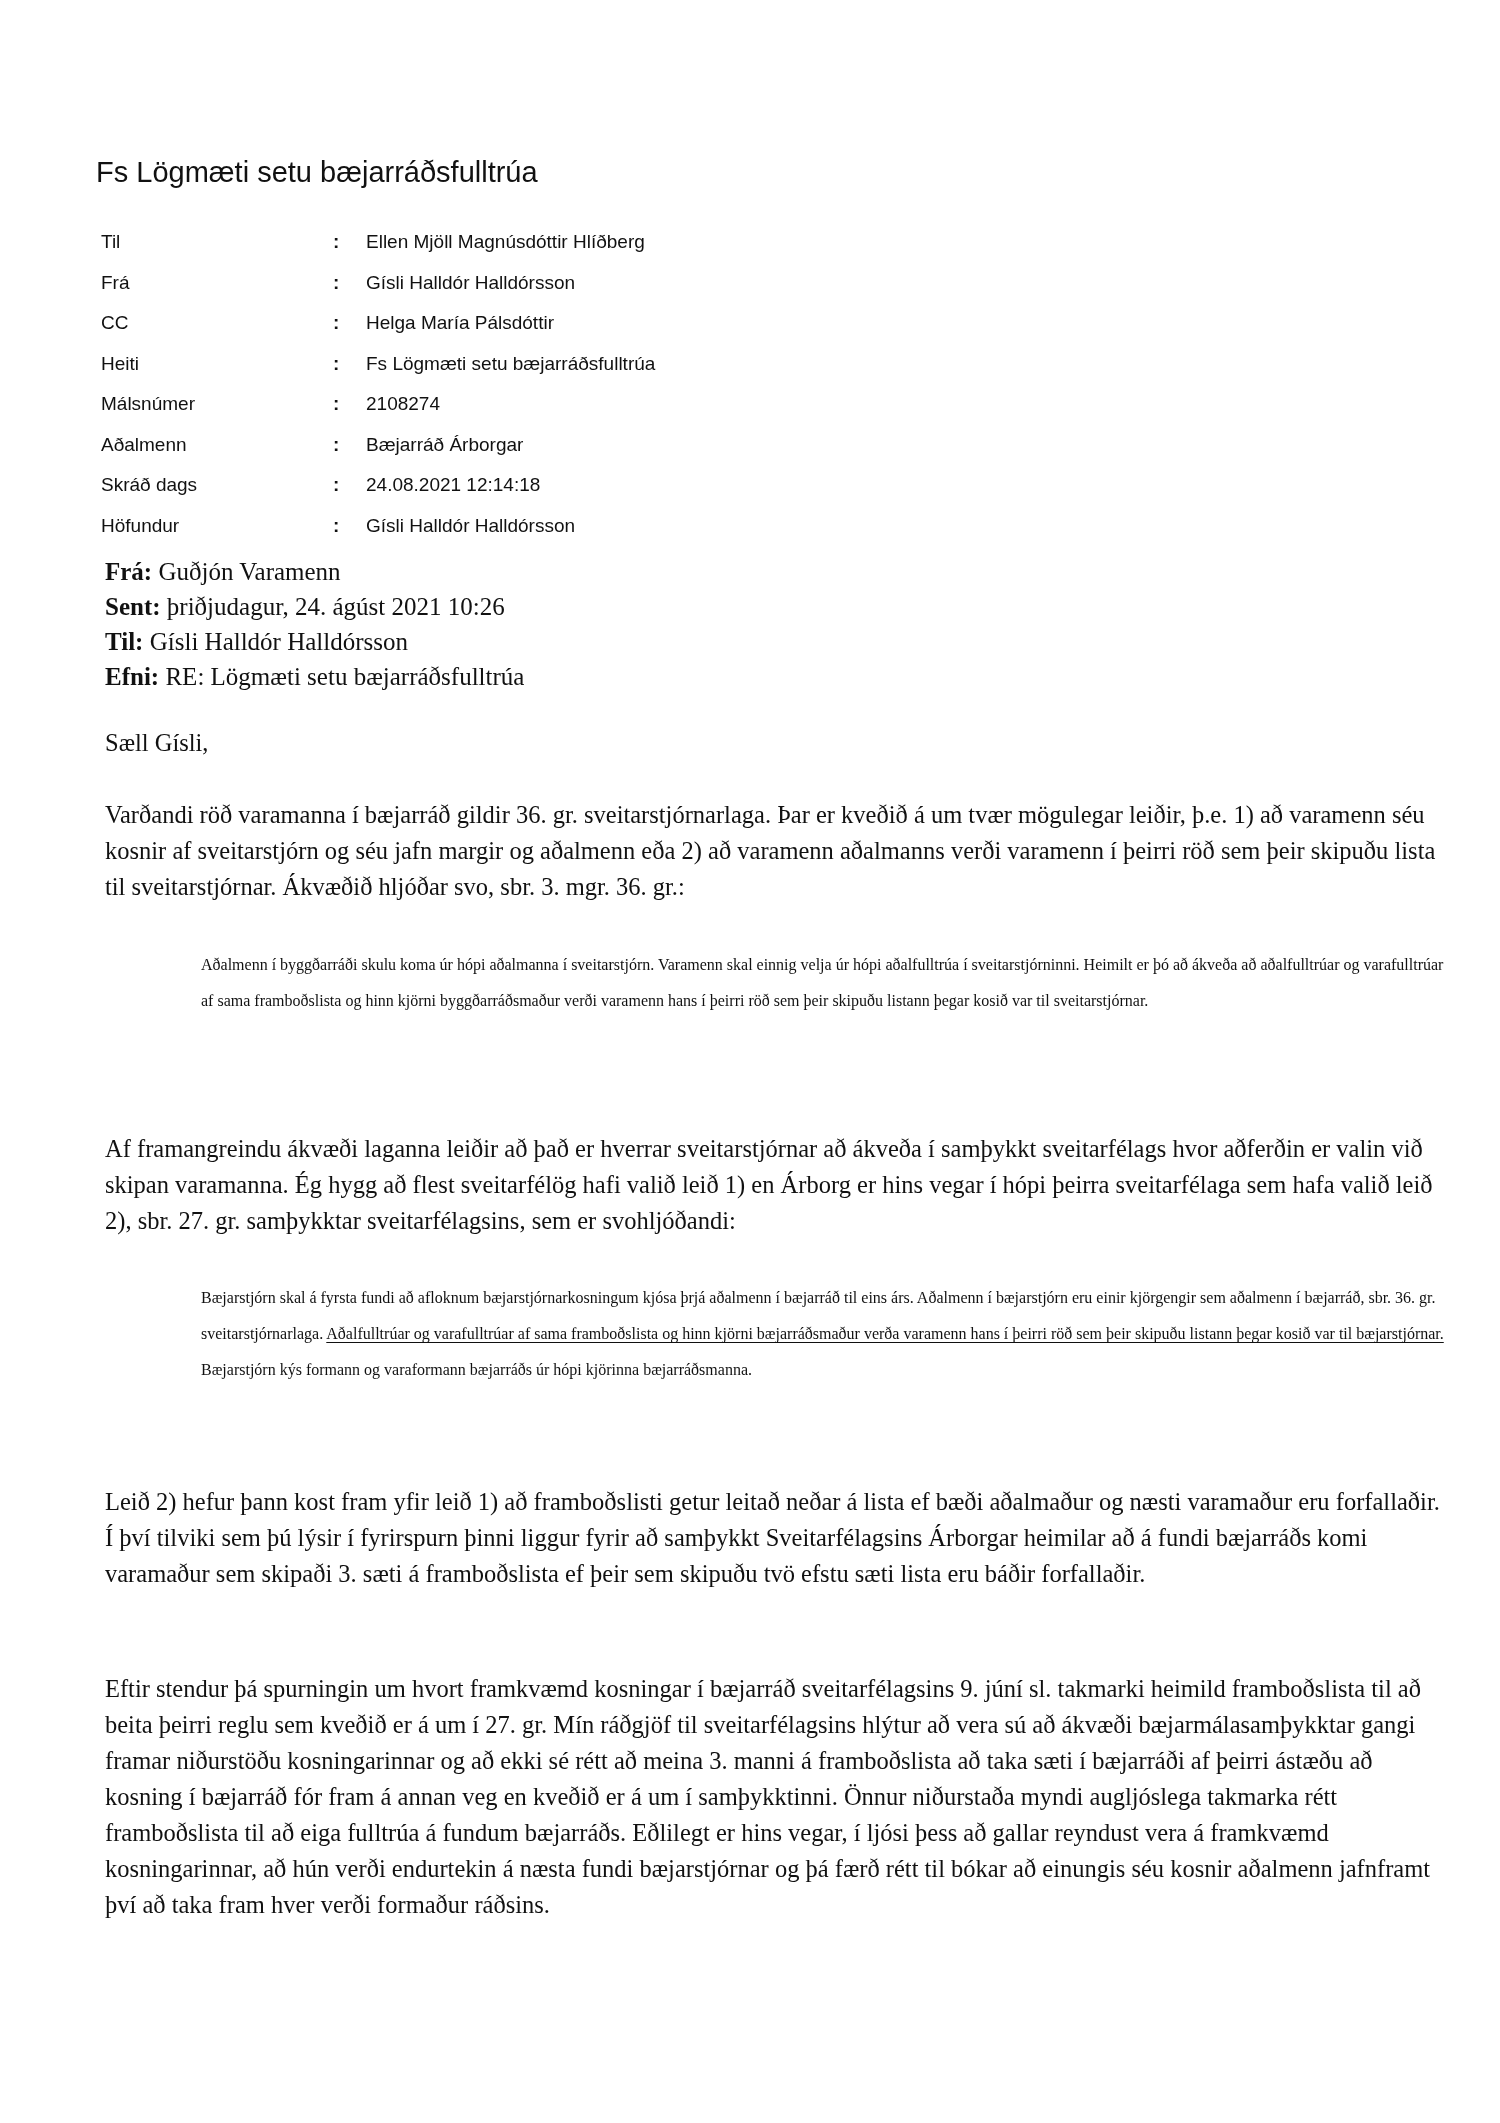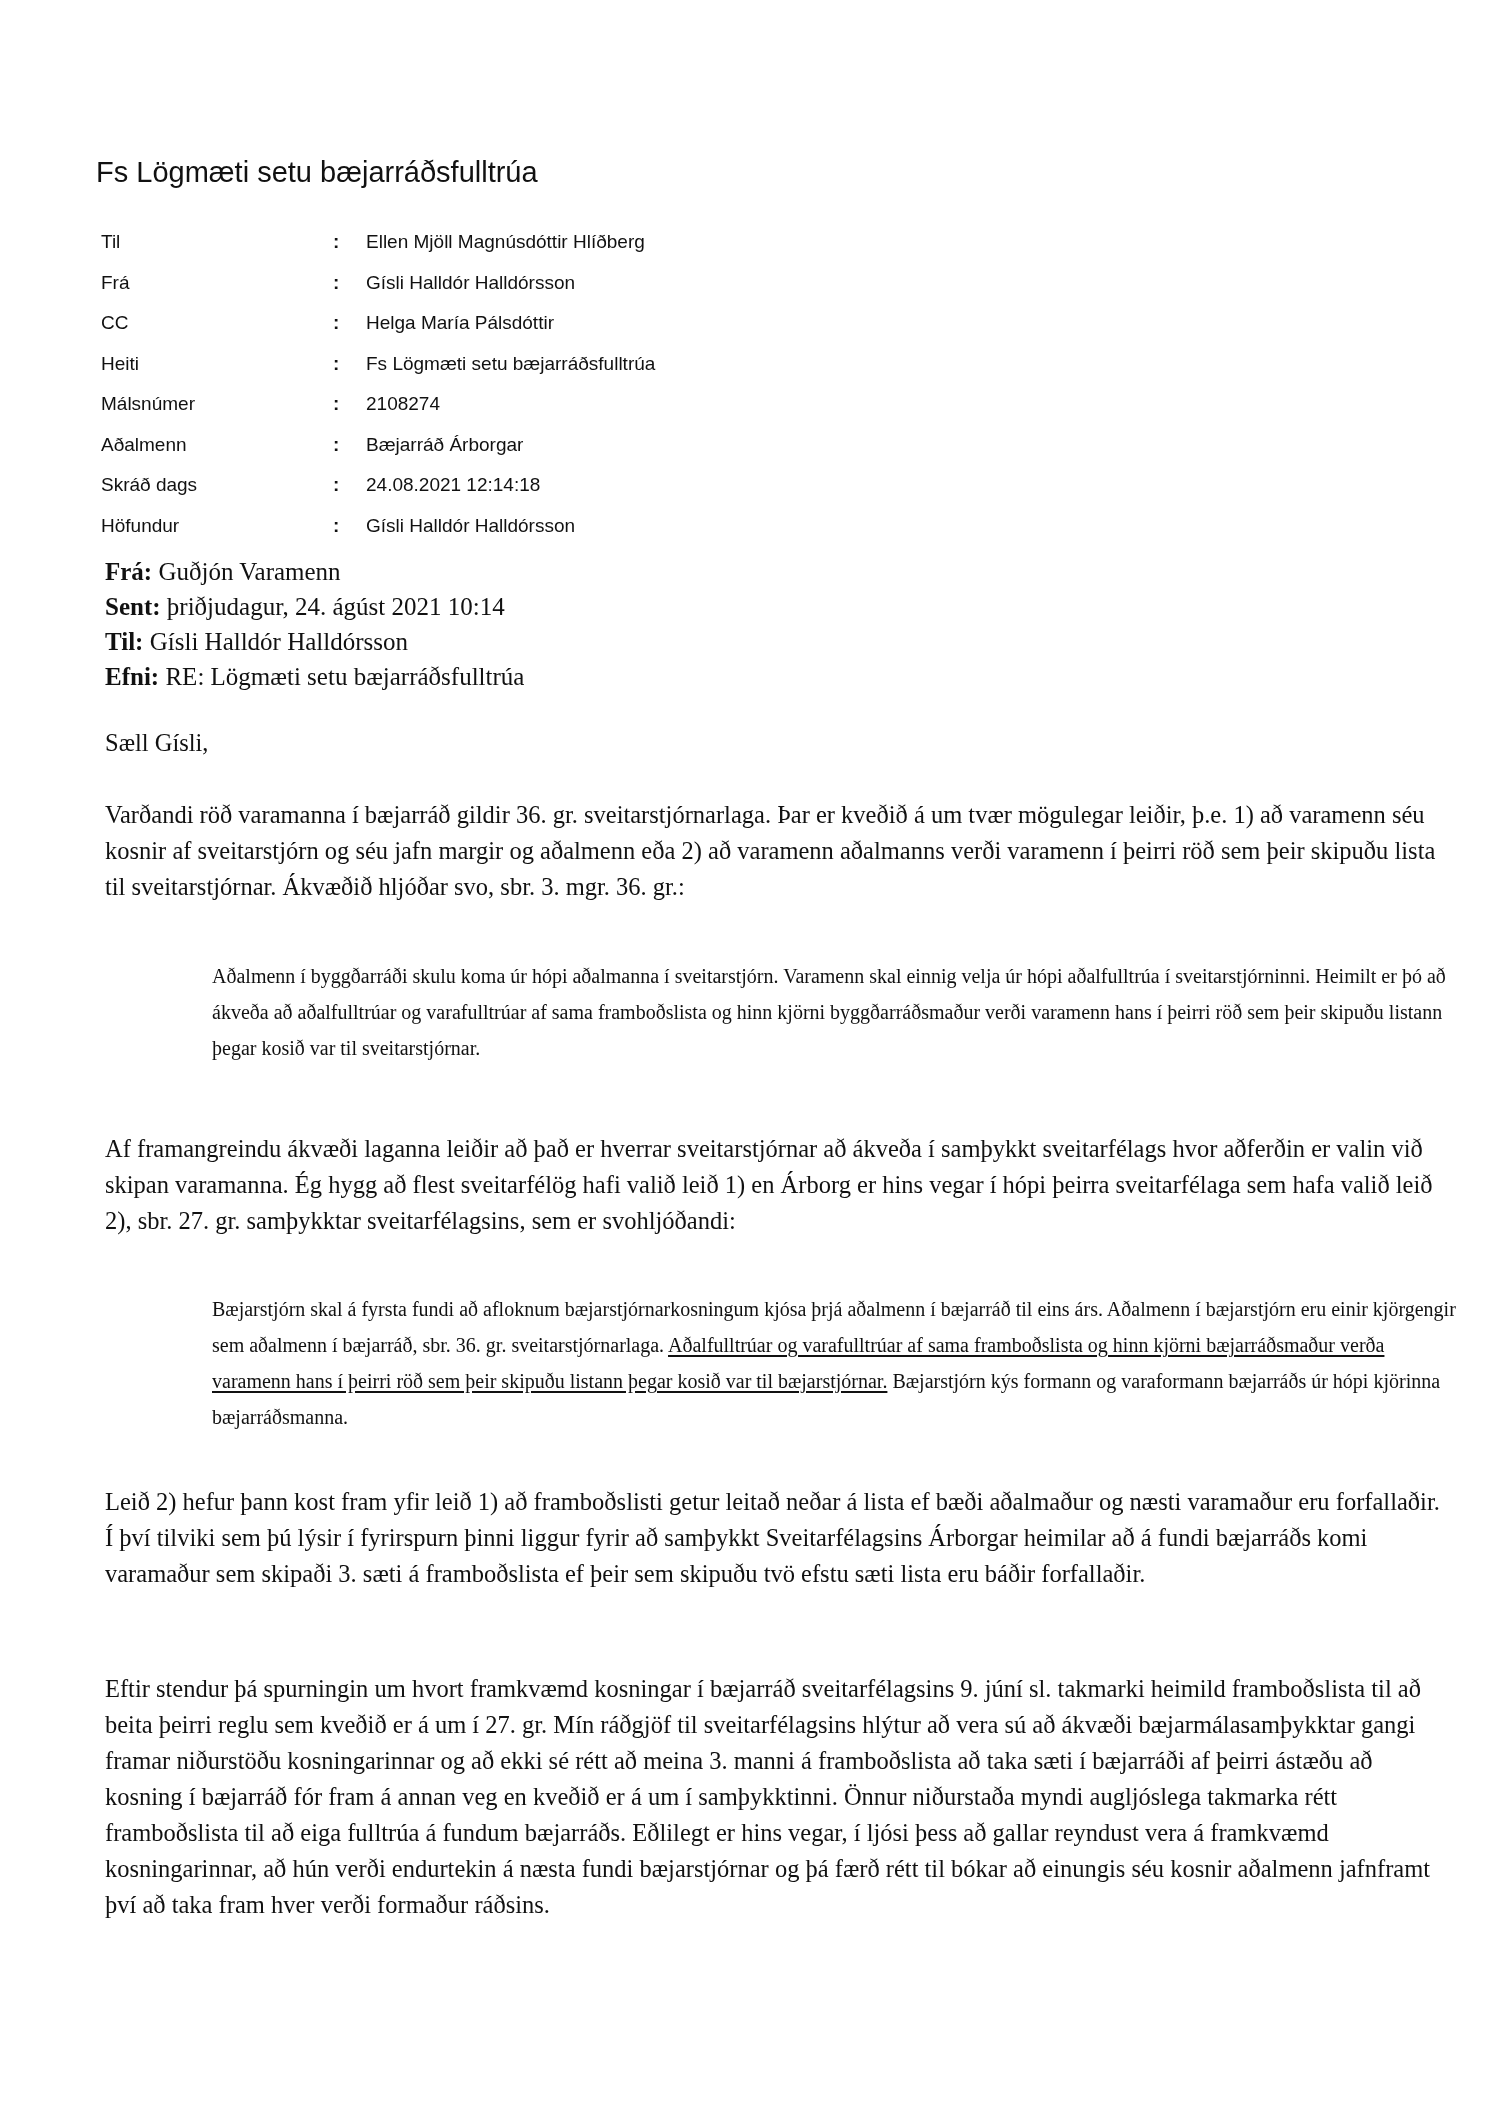--- a/index.html
+++ b/index.html
@@ -66,23 +66,23 @@
       font-family: "Liberation Serif", serif;
       font-size: 24.5px;
       line-height: 36px;
       margin: 0;
     }
     .quote-text {
       position: absolute;
       left: 196px;
       width: 1250px;
       font-family: "Liberation Serif", serif;
-      font-size: 20px;
+      font-size: 16px;
       line-height: 36px;
-      margin: 16px;
+      margin: 5px;
     }
     .underlined {
       text-decoration: underline;
       text-underline-offset: 3px;
     }
   </style>
 </head>
 <body>
 
 <h1 class="page-title">Fs Lögmæti setu bæjarráðsfulltrúa</h1>
@@ -128,21 +128,21 @@
     <span class="meta-colon">:</span>
     <span class="meta-value">Gísli Halldór Halldórsson</span>
   </div>
 </div>
 
 <div class="email-header">
   <div>
     <b>Frá:</b><span> Guðjón Varamenn</span>
   </div>
   <div>
-    <b>Sent:</b><span> þriðjudagur, 24. ágúst 2021 10:14</span>
+    <b>Sent:</b><span> þriðjudagur, 24. ágúst 2021 10:26</span>
   </div>
   <div>
     <b>Til:</b><span> Gísli Halldór Halldórsson</span>
   </div>
   <div>
     <b>Efni:</b><span> RE: Lögmæti setu bæjarráðsfulltrúa</span>
   </div>
 </div>
 
 <p class="body-text" style="top: 725px;">Sæll Gísli,</p>

